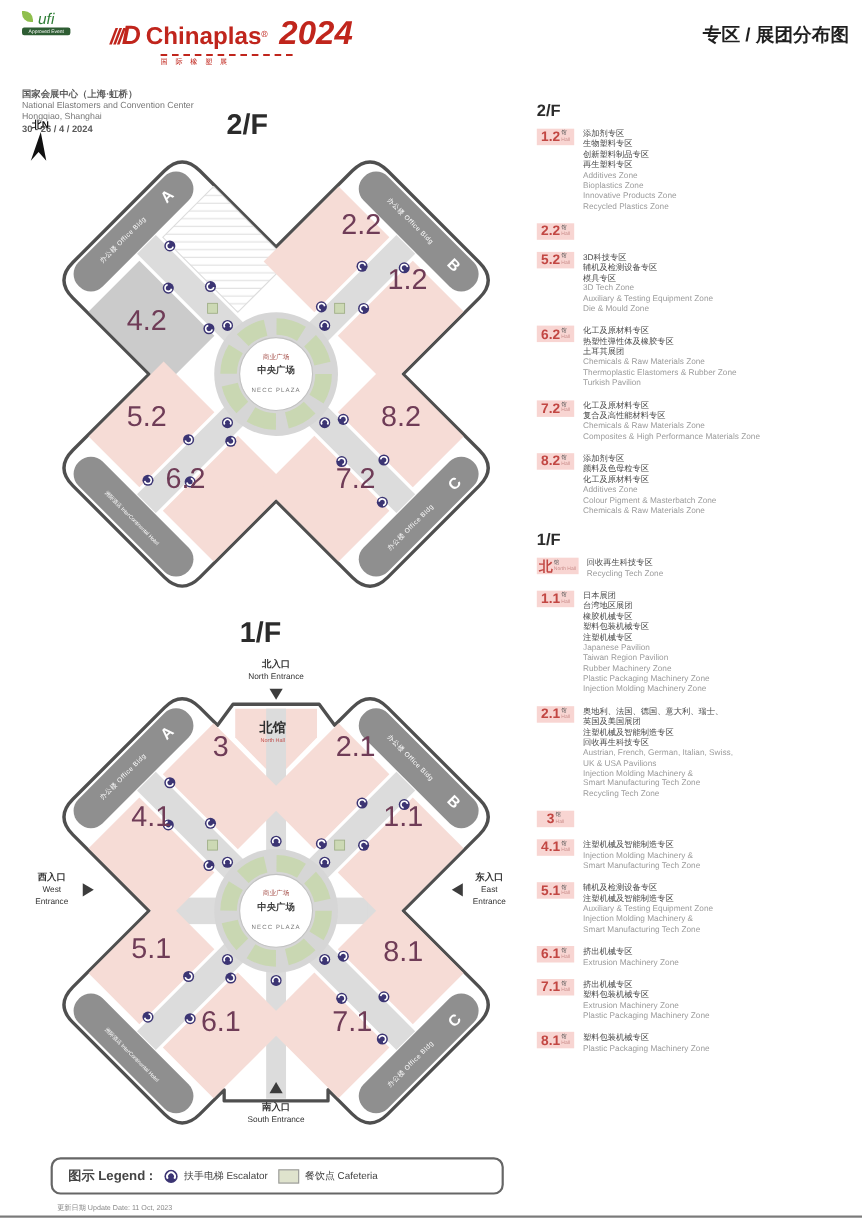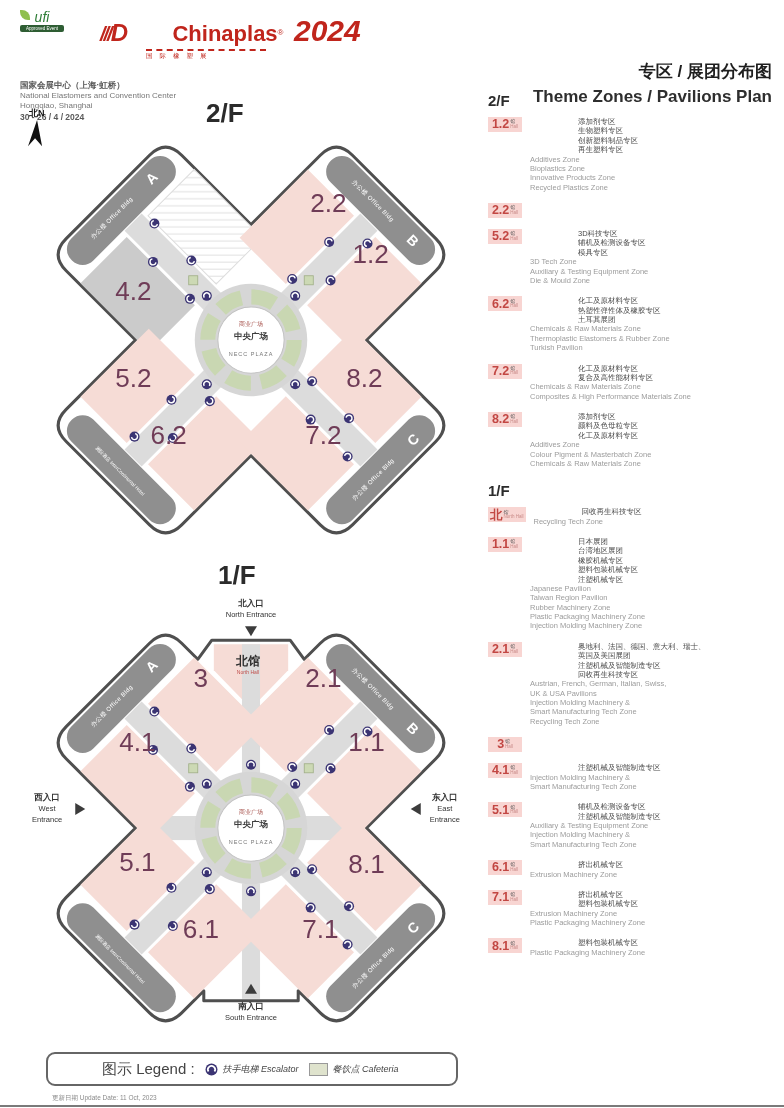--- a/index.html
+++ b/index.html
@@ -6,30 +6,30 @@
   body{width:784px;height:1108px;position:relative;background:#fff;overflow:hidden;
        font-family:"Liberation Sans","DejaVu Sans",sans-serif;}
   
   .ufi{position:absolute;left:20px;top:10px;width:44px;text-align:center;}
   .ufi-mark{font-size:14px;font-weight:normal;font-style:italic;color:#2e7d36;line-height:1;}
   .ufi-leaf{width:10px;height:10px;background:#8fbf4d;border-radius:0 80% 0 80%;position:absolute;left:0;top:0;}
   .ufi-sub{margin-top:1px;background:#2e5d33;color:#fff;font-size:4.5px;padding:1px 2px;border-radius:2px;}
   .brand{position:absolute;left:100px;top:14px;color:#c0251c;white-space:nowrap;}
   .slashes{font-weight:bold;font-style:italic;font-size:20px;letter-spacing:-2px;}
   .bd{font-weight:bold;font-style:italic;font-size:24px;}
-  .bname{font-weight:bold;font-size:22px;letter-spacing:0px;margin-left:40px;}
+  .bname{font-weight:bold;font-size:22px;letter-spacing:0px;}
   .breg{font-size:8px;vertical-align:super;}
   .byear{font-weight:bold;font-style:italic;font-size:30px;margin-left:6px;}
   .bsub{font-size:6.5px;letter-spacing:7px;color:#c0251c;border-top:2px dashed #c0251c;
         width:120px;margin-left:46px;margin-top:1px;padding-top:1px;}
   .addr{position:absolute;left:20px;top:55px;line-height:1.3;}
   .addr .a1{font-size:8.5px;font-weight:bold;color:#5a5a5a;margin-top:25px;}
   .addr .a2,.addr .a3{font-size:8px;color:#777;}
   .addr .a4{font-size:8.5px;font-weight:bold;color:#5a5a5a;}
-  .ptitle{position:absolute;right:12px;top:20px;text-align:right;line-height:1.45;margin-top:40px;}
+  .ptitle{position:absolute;right:12px;top:20px;text-align:right;line-height:1.45;}
   .ptitle .t-zh{font-size:17px;font-weight:bold;color:#1f1f1f;}
   .ptitle .t-en{font-size:17px;font-weight:bold;color:#2e2e2e;}
   
   .floor-big{position:absolute;font-size:26px;font-weight:bold;color:#2b2b2b;}
   #fl2{left:206px;top:98px;} #fl1{left:218px;top:560px;}
   .mapsvg{position:absolute;overflow:visible;}
   #map2f{left:22px;top:104px;width:458px;height:452px;}
   #map1f{left:22px;top:592px;width:458px;height:452px;}
   .outline{fill:#fff;stroke:#4f4f4f;stroke-width:3;stroke-linejoin:round;}
   .hall-pink{fill:#f6dcd6;}
@@ -56,27 +56,27 @@
   .fl-h{font-size:15px;font-weight:bold;color:#2b2b2b;margin-bottom:8px;}
   .fl-h2{margin-top:14px;}
   .sec{display:flex;align-items:flex-start;margin-bottom:11px;}
   .badge{min-width:30px;height:15px;background:#f8d5d2;display:flex;align-items:center;
          justify-content:center;padding:0 2px;flex:0 0 auto;}
   .bnum{font-size:12.5px;font-weight:bold;color:#c24743;line-height:1;}
   .bsuf{display:flex;flex-direction:column;line-height:1.1;margin-left:1px;}
   .bsuf .s1{font-size:5px;color:#555;}
   .bsuf .s2{font-size:4.5px;color:#c98b88;white-space:nowrap;}
   .stext{margin-left:8px;width:244px;}
-  .zh{font-size:7.5px;color:#4a4a4a;line-height:1.25;white-space:pre-line;margin-left:48px;}
+  .zh{font-size:7.5px;color:#4a4a4a;line-height:1.25;white-space:pre-line;}
   .en{font-size:7.5px;color:#9c9c9c;line-height:1.25;white-space:pre-line;}
   
   .legendbox{position:absolute;left:46px;top:1052px;width:412px;height:34px;border:2.5px solid #666;
              border-radius:9px;display:flex;align-items:center;gap:10px;padding:0 14px;box-sizing:border-box;}
-  .lg-label{font-size:15px;font-weight:normal;color:#444;margin-left:40px;}
-  .lg-item{font-size:9px;color:#444;display:flex;align-items:center;gap:5px;font-style:italic;}
+  .lg-label{font-size:12px;font-weight:bold;color:#444;}
+  .lg-item{font-size:9px;color:#444;display:flex;align-items:center;gap:5px;}
   .lg-sw{width:17px;height:11px;background:#dfe3cd;border:1px solid #999;}
   .updated{position:absolute;left:52px;top:1094px;font-size:6.5px;color:#8a8a8a;}
   .pagerule{position:absolute;left:0;right:0;bottom:1px;height:2px;background:#7a7a7a;}
 </style>
 </head>
 <body>
 
 <div class="ufi">
   <span class="ufi-leaf"></span>
   <div class="ufi-mark">ufi</div>
@@ -92,21 +92,20 @@
 
 <div class="addr">
   <div class="a1">国家会展中心（上海·虹桥）</div>
   <div class="a2">National Elastomers and Convention Center</div>
   <div class="a3">Hongqiao, Shanghai</div>
   <div class="a4">30 - 26 / 4 / 2024</div>
 </div>
 
 <div class="ptitle">
   <div class="t-zh">专区 / 展团分布图</div>
-  <div class="t-en">Theme Zones / Pavilions Plan</div>
 </div>
 
 <div class="floor-big" id="fl2">2/F</div>
 <div class="floor-big" id="fl1">1/F</div>
 
 <svg id="map2f" class="mapsvg" viewBox="0 0 450 450">
   <defs>
     <pattern id="hatch" width="7" height="7" patternUnits="userSpaceOnUse" patternTransform="rotate(45)">
       <rect width="7" height="7" fill="#ffffff"></rect>
       <line x1="0" y1="0" x2="0" y2="7" stroke="#e3e3e3" stroke-width="2.2"></line>

